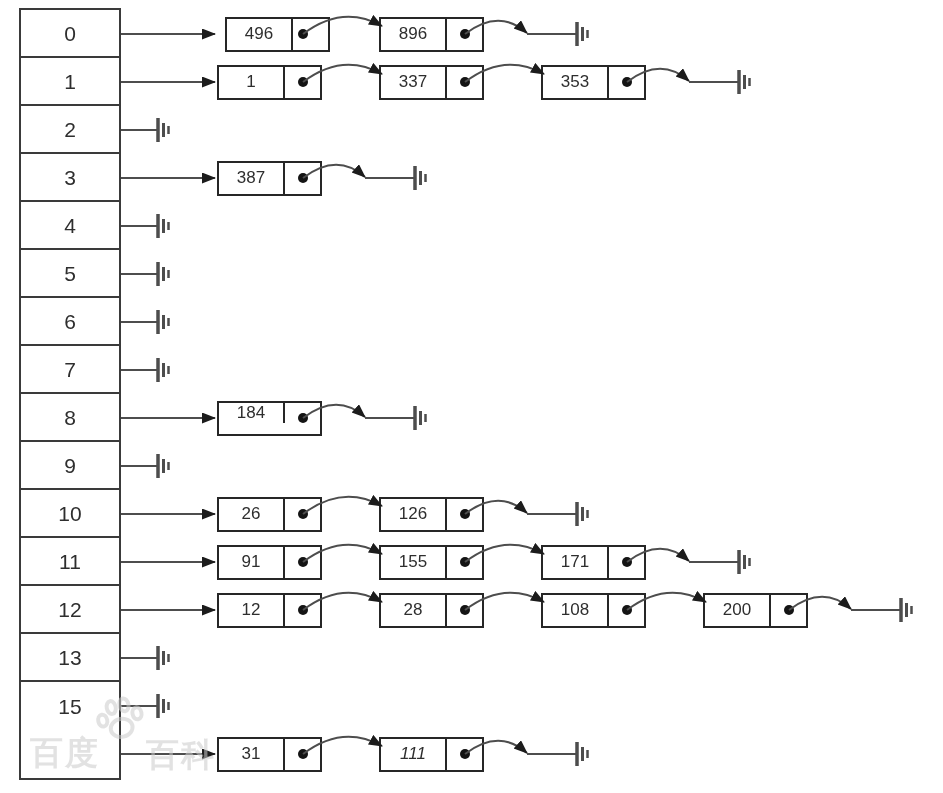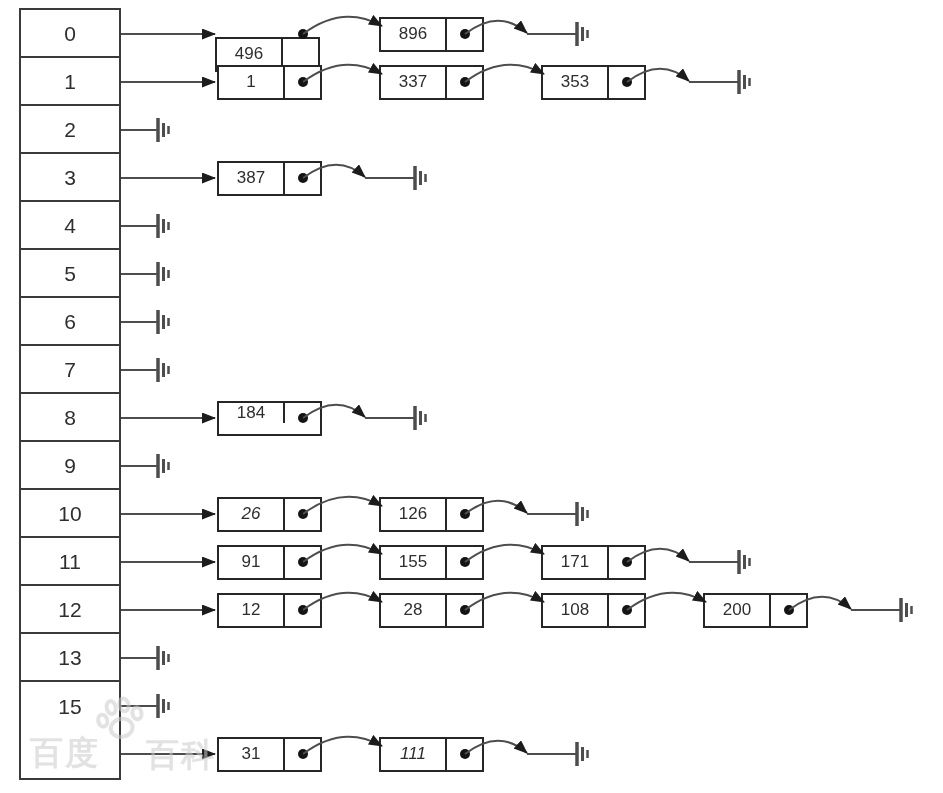--- a/index.html
+++ b/index.html
@@ -234,21 +234,21 @@
         <span class="bucket-label">12</span>
       </div>
       <div class="array-cell">
         <span class="bucket-label">13</span>
       </div>
       <div class="array-cell">
         <span class="bucket-label">15</span>
       </div>
     </div>
   <div id="nodes">
-      <div class="node" style="left: 215px; top: 16.5px; margin-top: 20px;">
+      <div class="node" style="left: 225px; top: 16.5px;">
         <div class="node-value">496</div>
         <div class="node-ptr"></div>
       </div>
       <div class="node" style="left: 379px; top: 16.5px;">
         <div class="node-value">896</div>
         <div class="node-ptr"></div>
       </div>
       <div class="node" style="left: 217px; top: 64.5px;">
         <div class="node-value">1</div>
         <div class="node-ptr"></div>
@@ -262,21 +262,21 @@
         <div class="node-ptr"></div>
       </div>
       <div class="node" style="left: 217px; top: 160.5px;">
         <div class="node-value">387</div>
         <div class="node-ptr"></div>
       </div>
       <div class="node" style="left: 217px; top: 400.5px; flex-direction: column;">
         <div class="node-value">184</div>
         <div class="node-ptr"></div>
       </div>
-      <div class="node" style="left: 217px; top: 496.5px; font-style: italic;">
+      <div class="node" style="left: 217px; top: 496.5px;">
         <div class="node-value">26</div>
         <div class="node-ptr"></div>
       </div>
       <div class="node" style="left: 379px; top: 496.5px;">
         <div class="node-value">126</div>
         <div class="node-ptr"></div>
       </div>
       <div class="node" style="left: 217px; top: 544.5px;">
         <div class="node-value">91</div>
         <div class="node-ptr"></div>

